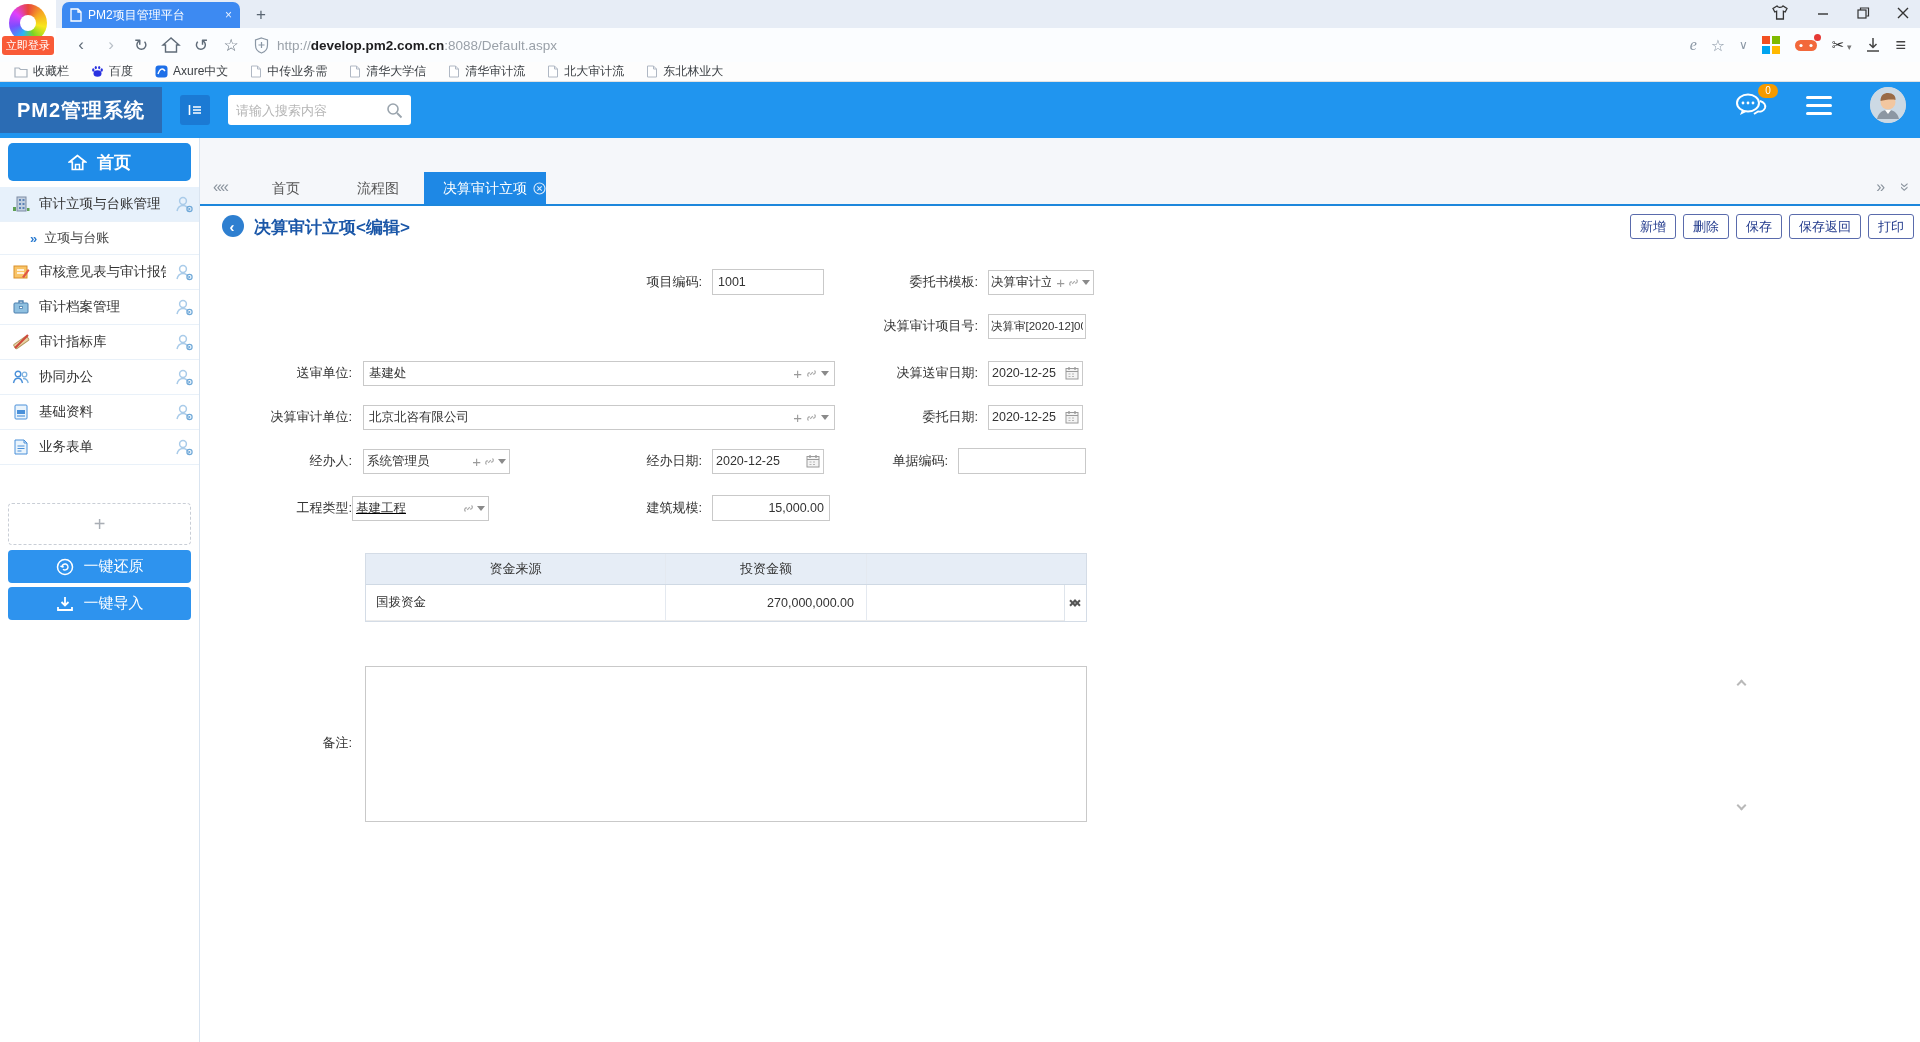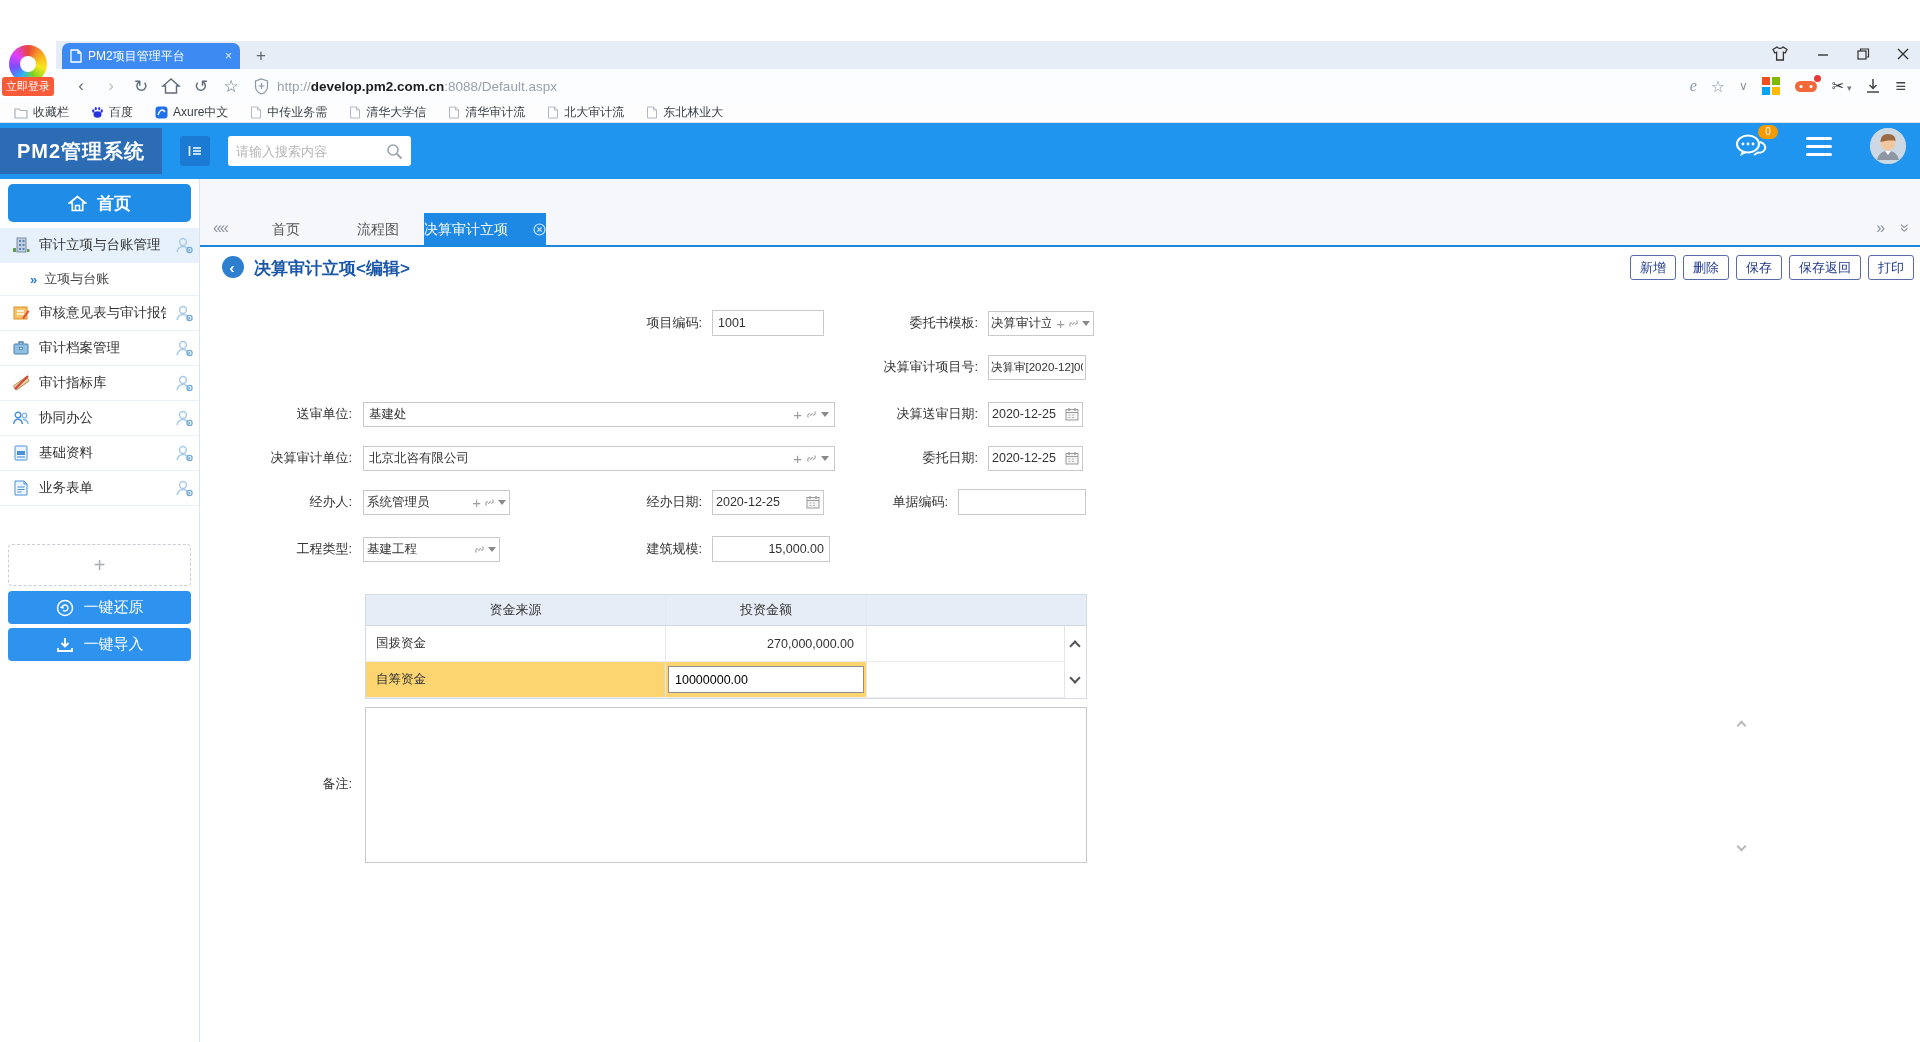--- a/index.html
+++ b/index.html
@@ -9,21 +9,21 @@
 
   
   .chrome { position:relative; height:82px; background:#eef3fa; }
   .logo { position:absolute; left:0; top:0; width:56px; height:56px; background:#fff; z-index:5; }
   .logo-circle { position:absolute; left:9px; top:4px; width:38px; height:38px; border-radius:50%;
     background:conic-gradient(#e8453c,#f6a623,#f8e71c,#7ed321,#29b6f6,#7c4dff,#e040fb,#e8453c); }
   .logo-circle::after { content:""; position:absolute; left:11px; top:11px; width:16px; height:16px;
     border-radius:50%; background:#fff; }
   .login-badge { position:absolute; left:2px; top:36px; width:52px; height:19px; background:#f95b38;
     color:#fff; font-size:11px; line-height:19px; text-align:center; border-radius:3px; z-index:6; }
-  .tabstrip { position:relative; height:28px; background:#e7edf6; padding-left:62px; display:flex; align-items:flex-end;margin-top:41px; }
+  .tabstrip { position:relative; height:28px; background:#e7edf6; padding-left:62px; display:flex; align-items:flex-end; }
   .btab { width:178px; height:26px; background:#3d8af2; border-radius:7px 7px 0 0; display:flex;
     align-items:center; padding:0 8px; color:#fff; font-size:12px; gap:6px; }
   .btab-title { flex:1; white-space:nowrap; overflow:hidden; }
   .btab-close { font-size:12px; color:#e8f1ff; }
   .newtab { color:#5a6572; font-size:17px; margin-left:16px; margin-bottom:3px; }
   .winbtns { position:absolute; right:10px; top:4px; display:flex; gap:26px; align-items:center; color:#333; }
   .urlrow { position:relative; height:34px; background:#fbfdff; display:flex; align-items:center; padding-left:66px; }
   .navico { color:#5f6b78; font-size:17px; width:30px; text-align:center; }
   .urlbox { display:flex; align-items:center; margin-left:8px; gap:8px; width:1330px; }
   .urltext { font-size:13.5px; color:#9aa1a9; white-space:nowrap; }
@@ -74,21 +74,21 @@
     color:#fff; font-size:15px; display:flex; align-items:center; justify-content:center; gap:10px; }
   .sbtn.restore { top:412px; } .sbtn.import { top:449px; }
 
   .content { position:relative; flex:1; background:#fff; }
   .ctabs { position:absolute; left:0; right:0; top:0; height:68px; background:#f5f7fa;
     border-bottom:2px solid #1d87dc; }
   .ctab-left { position:absolute; left:13px; bottom:8px; color:#8b949e; font-size:16px; letter-spacing:-2px; }
   .ctabrow { position:absolute; left:40px; bottom:0; display:flex; height:32px; }
   .ctab { width:92px; text-align:center; line-height:32px; font-size:14px; color:#555; }
   .ctab.active { width:122px; background:#1e88e5; color:#fff; display:flex; align-items:center;
-    justify-content:space-between; gap:6px; }
+    justify-content:flex-end; gap:6px; }
   .ctabs-right { position:absolute; right:10px; bottom:8px; display:flex; gap:16px; color:#8b949e; font-size:16px; }
 
   .titlerow { position:absolute; left:0; top:72px; right:0; height:34px; }
   .backcirc { position:absolute; left:22px; top:5px; width:22px; height:22px; border-radius:50%;
     background:#2e7fd0; color:#fff; font-size:15px; font-weight:bold; display:flex; align-items:center;
     justify-content:center; padding-right:2px; }
   .ptitle { position:absolute; left:54px; top:6px; font-size:17px; font-weight:bold; color:#1b57a8; }
   .actions { position:absolute; right:6px; top:4px; display:flex; gap:7px; }
   .abtn { height:25px; padding:0 9px; background:#fff; border:1px solid #5a6bac; border-radius:3px;
     color:#223a8c; font-size:13px; line-height:23px; white-space:nowrap; }
@@ -609,21 +609,21 @@
           </svg>
         </span>
       </div>
       <div class="fg" style="left:540px;top:310px;">
         <span class="flabel" style="width:208px;">单据编码:</span>
         <input class="pinput" style="width: 128px; margin-left: 10px;" value="">
       </div>
 
       <div class="fg" style="left:0;top:357px;">
         <span class="flabel" style="width:152px;">工程类型:</span>
-        <span class="ibox" style="width:137px;margin-left:11px;">
+        <span class="ibox" style="width:137px;text-decoration:underline;">
           <input style="padding: 0px 3px;" value="基建工程">
           <span class="tools" style="padding:0 3px;gap:3px;">
             <svg width="11" height="11" viewBox="0 0 11 11">
                 <path d="M2.5 8.5 C0.8 7 2 4.5 4 5 M8.5 2.5 C10.2 4 9 6.5 7 6 M4.2 6.8 L6.8 4.2" fill="none" stroke="#aaa" stroke-width="1.2"></path>
               </svg>
             <span class="caret"></span>
           </span>
         </span>
       </div>
       <div class="fg" style="left:300px;top:357px;">
@@ -636,27 +636,20 @@
           <div class="ghead">
             <div class="c c1">资金来源</div>
             <div class="c c2">投资金额</div>
             <div class="c c3"></div>
           </div>
           <div class="grow">
             <div class="c1 cell">国拨资金</div>
             <div class="c2 cell">270,000,000.00</div>
             <div class="c3"></div>
           </div>
-          <div class="grow sel">
-            <div class="c1 cell">自筹资金</div>
-            <div class="c2 editcell">
-              <input value="10000000.00" style="">
-            </div>
-            <div class="c3" style="background:#fff;"></div>
-          </div>
           <div class="vscroll">
             <i class="chev up"></i>
             <i class="chev down"></i>
           </div>
         </div>
       </div>
 
       <div class="remark-label">备注:</div>
       <textarea class="remark-area" style=""></textarea>
       <i class="tchev up"></i>

